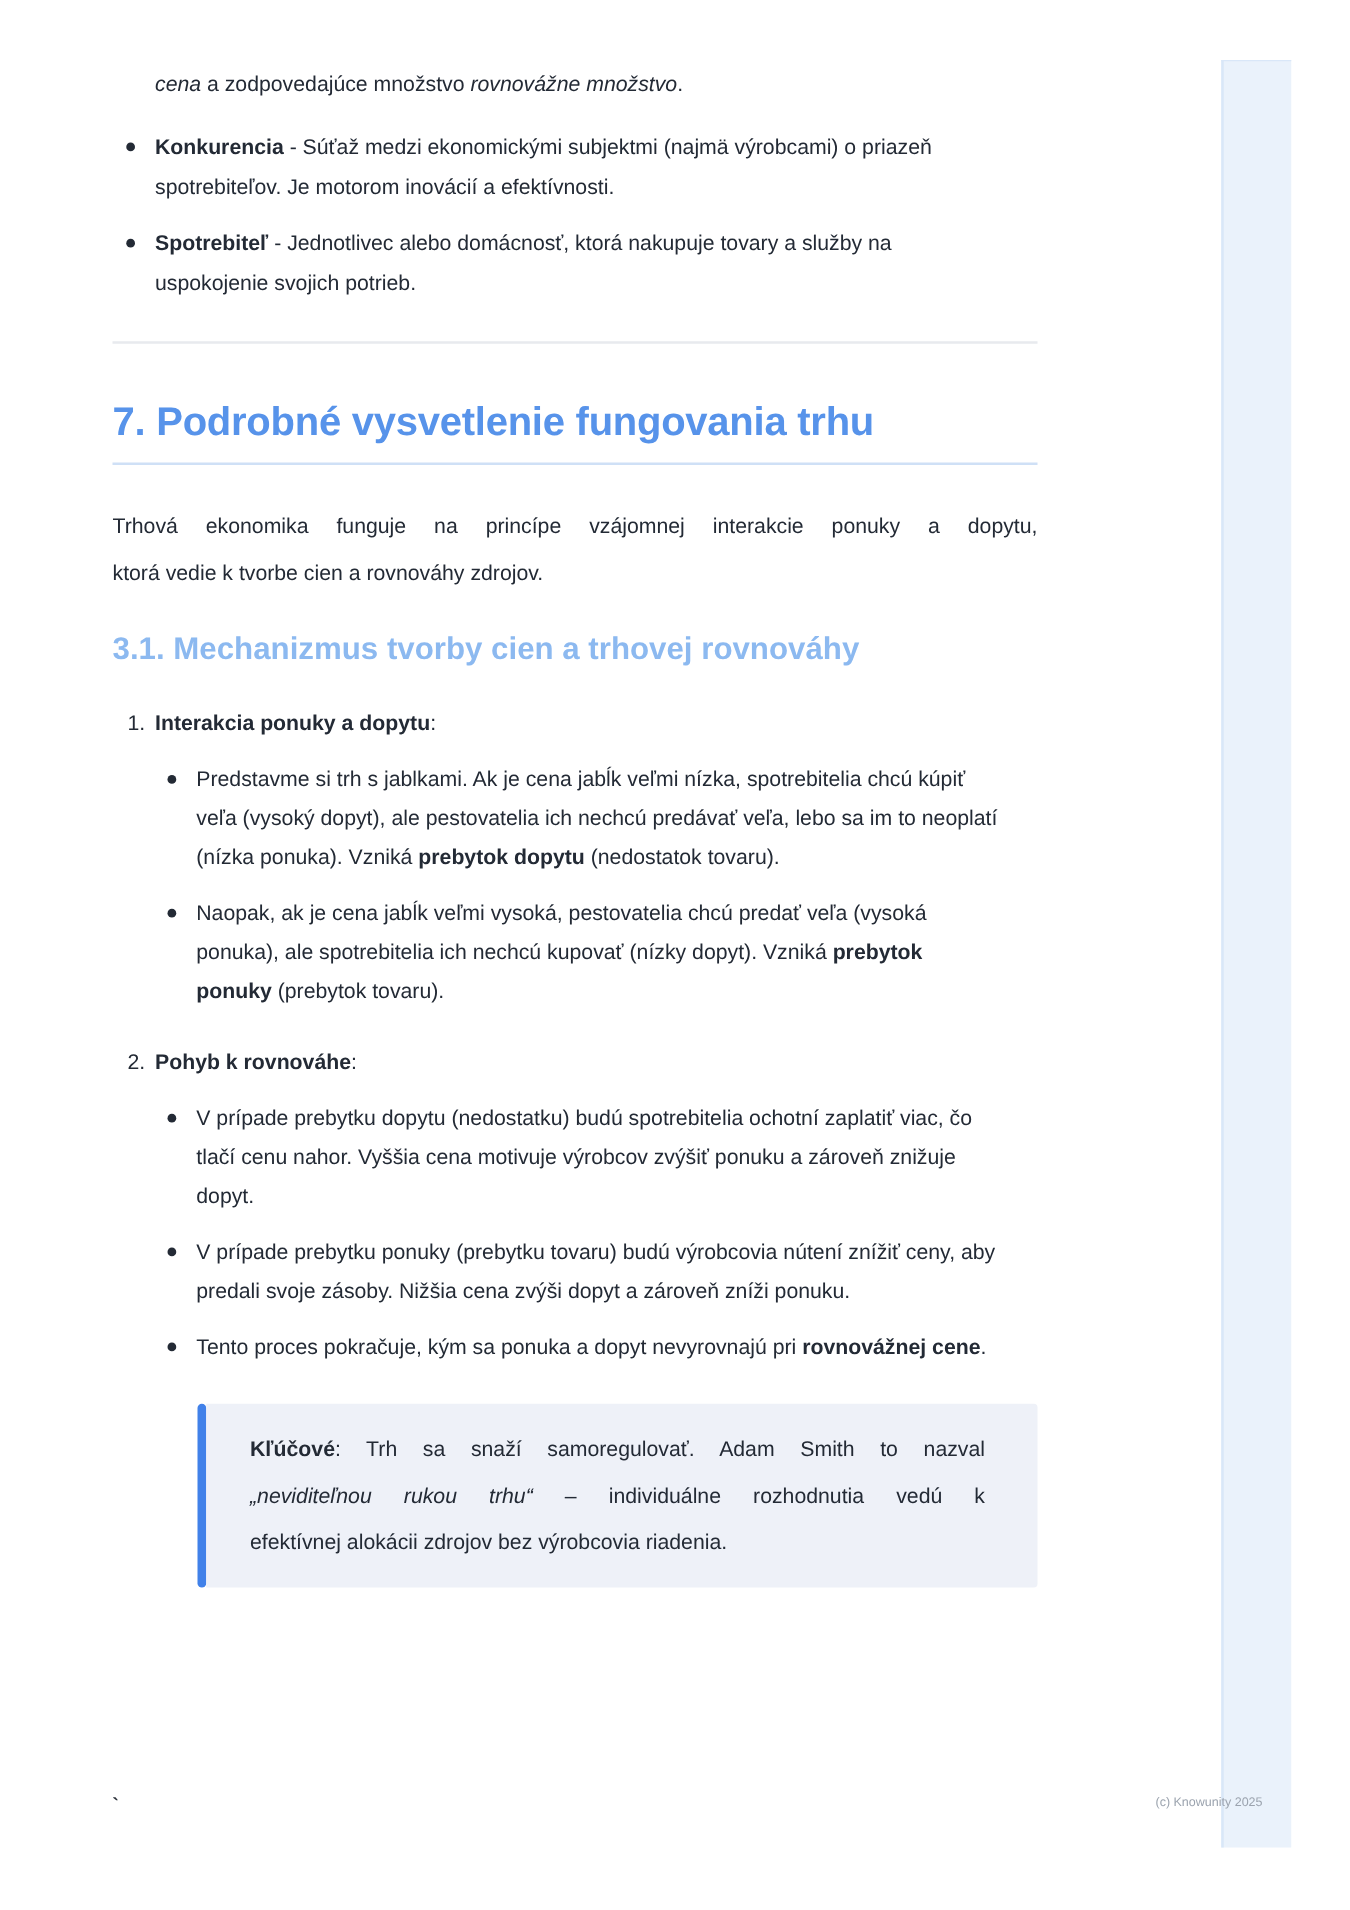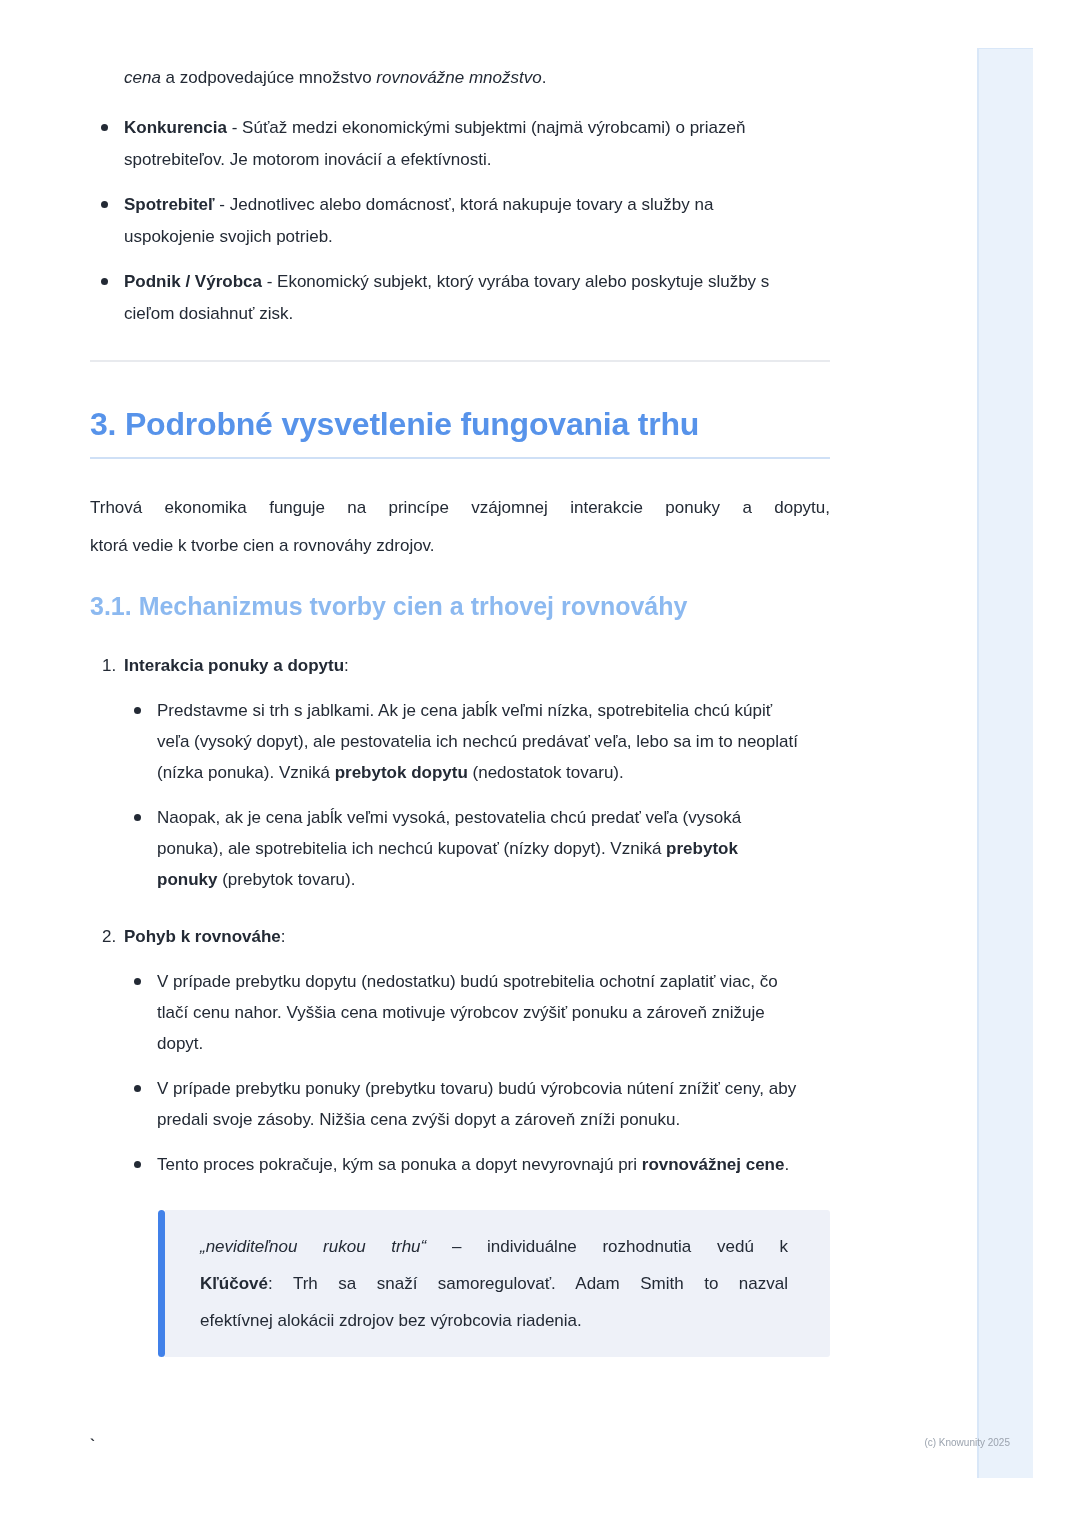--- a/index.html
+++ b/index.html
@@ -32,21 +32,21 @@
     width:56px;
     height:1430px;
     background:var(--strip_bg);
     border-left:2px solid var(--strip_edge);
     border-top:1px solid var(--strip_edge);
     z-index:1;
   }
   .content{
     position:absolute;
     left:90px;
-    top:10px;
+    top:0;
     width:740px;
     z-index:2;
   }
   .seg-b{font-weight:700;margin-top:29px;}
   .seg-i{font-style:italic;}
 
   .cont-line{
     margin-top:53px;
     padding-left:34px;
     font-size:17px;
@@ -193,29 +193,25 @@
 
     <ul class="term-list">
       <li>
         <span class="bullet"></span>
         <span class="li-text"><span class="seg-b">Konkurencia</span><span> - Súťaž medzi ekonomickými subjektmi (najmä výrobcami) o priazeň spotrebiteľov. Je motorom inovácií a efektívnosti.</span></span>
       </li>
       <li>
         <span class="bullet"></span>
         <span class="li-text"><span class="seg-b">Spotrebiteľ</span><span> - Jednotlivec alebo domácnosť, ktorá nakupuje tovary a služby na uspokojenie svojich potrieb.</span></span>
       </li>
-      <li>
-        <span class="bullet"></span>
-        <span class="li-text"><span class="seg-b">Podnik / Výrobca</span><span> - Ekonomický subjekt, ktorý vyrába tovary alebo poskytuje služby s cieľom dosiahnuť zisk.</span></span>
-      </li>
     </ul>
 
     <hr class="divider">
 
-    <h1 class="section-title">3. Podrobné vysvetlenie fungovania trhu</h1>
+    <h1 class="section-title">7. Podrobné vysvetlenie fungovania trhu</h1>
     <div class="heading-rule"></div>
 
     <div class="intro-para">
       <div class="line just">Trhová ekonomika funguje na princípe vzájomnej interakcie ponuky a dopytu,</div>
       <div class="line">ktorá vedie k tvorbe cien a rovnováhy zdrojov.</div>
     </div>
 
     <h2 class="subsection-title">3.1. Mechanizmus tvorby cien a trhovej rovnováhy</h2>
 
     <ol class="mech-list">
@@ -256,22 +252,22 @@
             <span class="li-text"><span>Tento proces pokračuje, kým sa ponuka a dopyt nevyrovnajú pri </span><span class="seg-b">rovnovážnej cene</span><span>.</span></span>
           </li>
         </ul>
       </li>
 
     </ol>
 
     <div class="callout">
       <div class="callout-bar"></div>
       <div class="callout-body">
+        <div class="line just"><span class="seg-b">Kľúčové</span><span>: Trh sa snaží samoregulovať. Adam Smith to nazval</span></div>
         <div class="line just"><span class="seg-i">„neviditeľnou rukou trhu“</span><span> – individuálne rozhodnutia vedú k</span></div>
-        <div class="line just"><span class="seg-b">Kľúčové</span><span>: Trh sa snaží samoregulovať. Adam Smith to nazval</span></div>
         <div class="line"><span>efektívnej alokácii zdrojov bez výrobcovia riadenia.</span></div>
       </div>
     </div>
 
   </div>
 
   <span class="stray-mark">`</span>
   <span class="copyright">(c) Knowunity 2025</span>
 
 </div>

